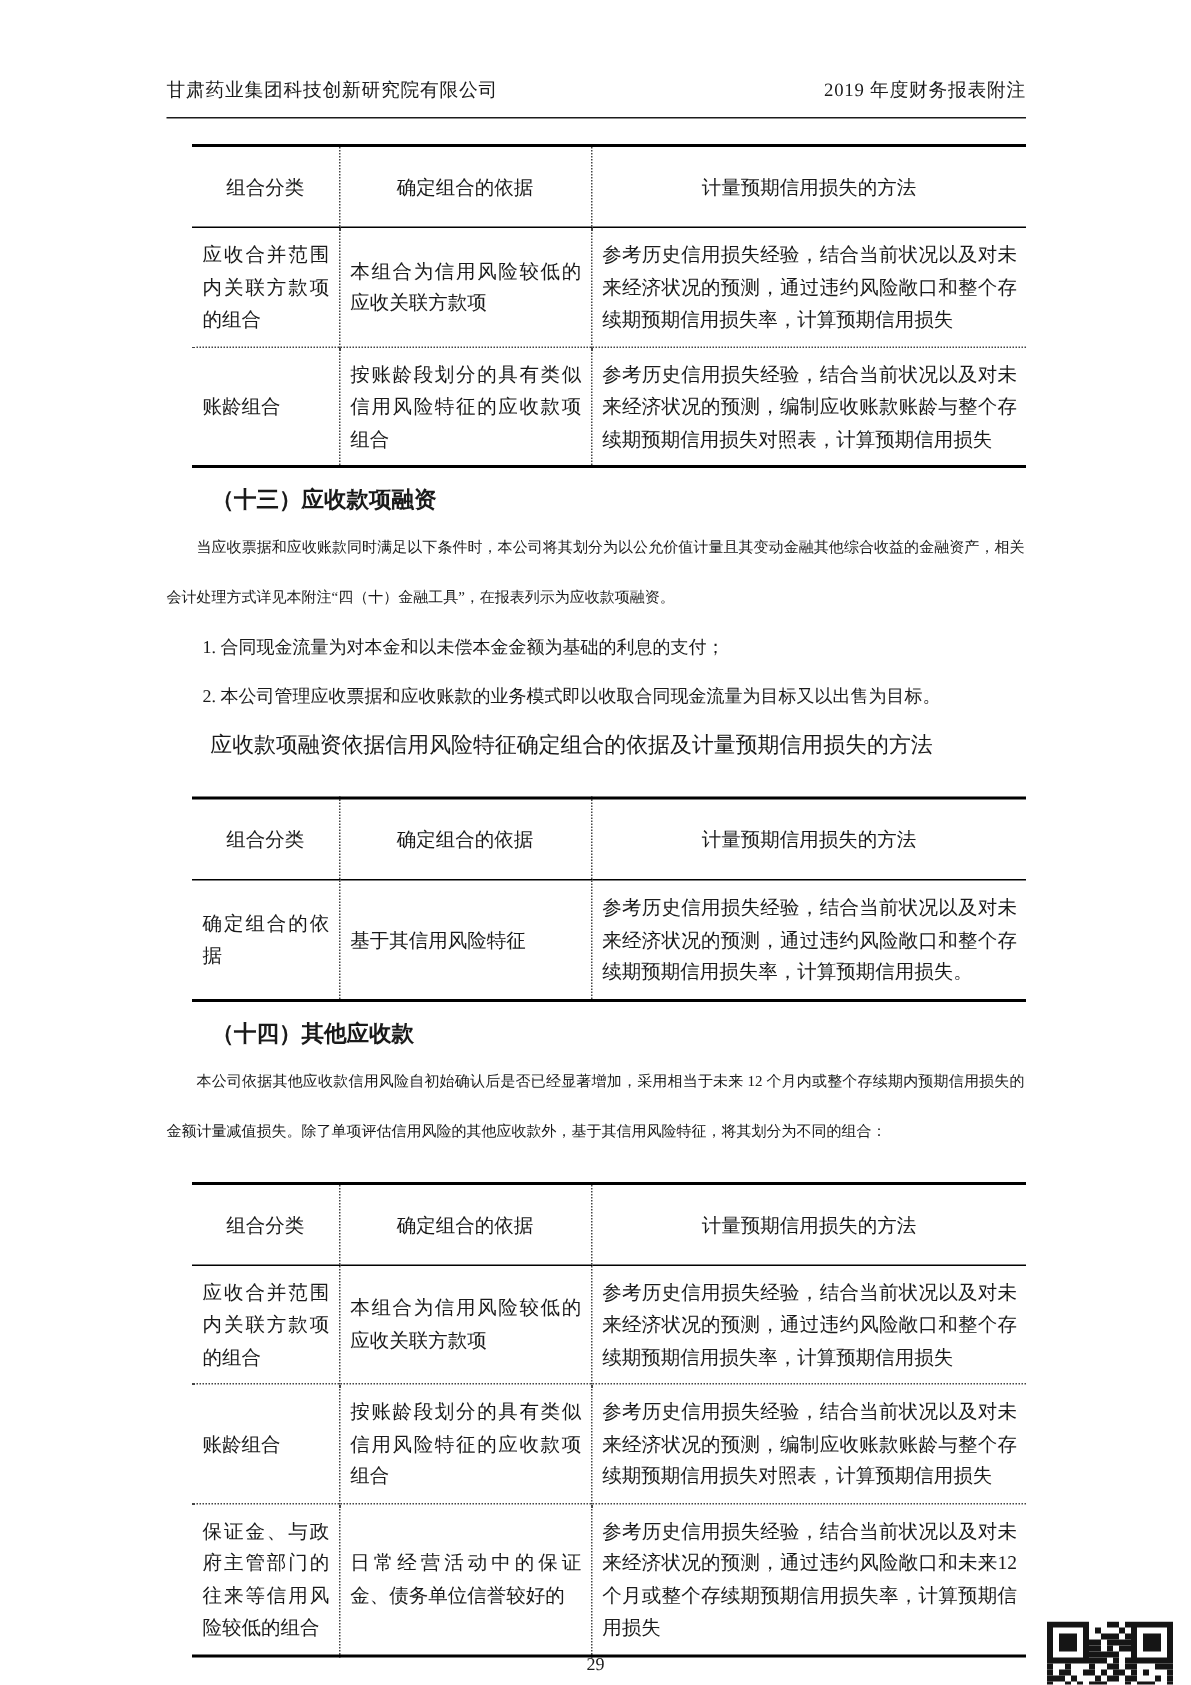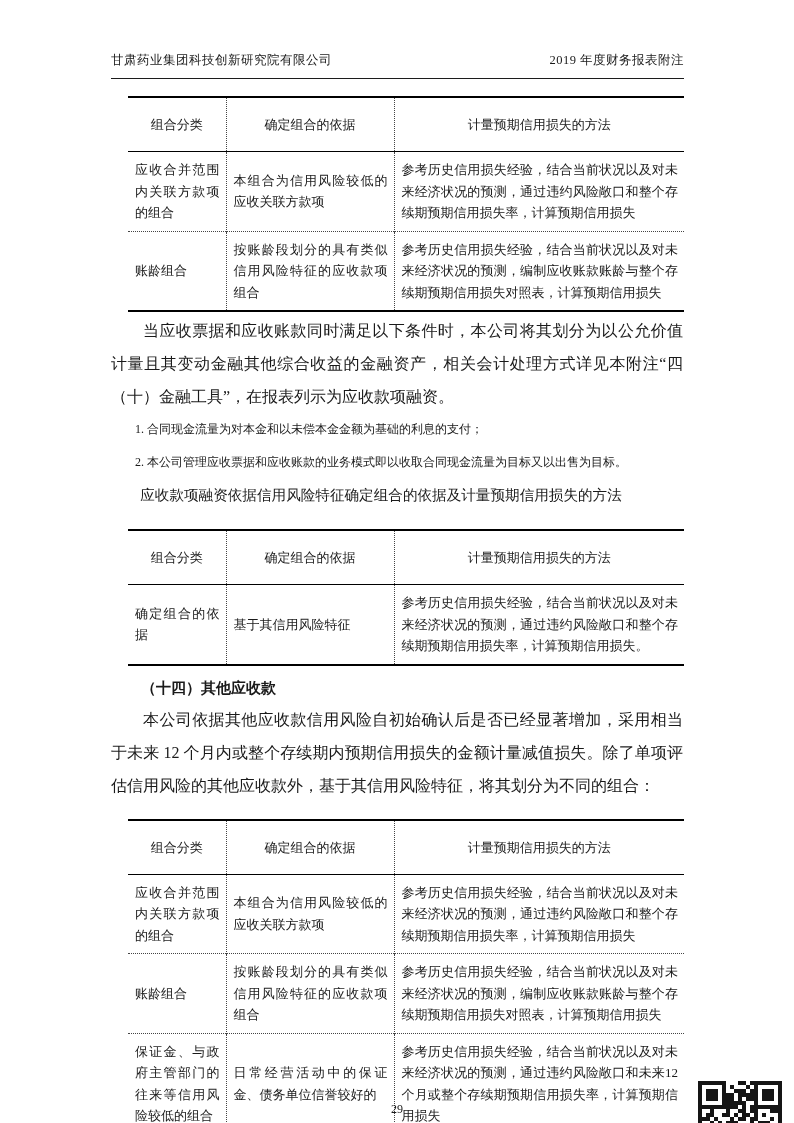--- a/index.html
+++ b/index.html
@@ -57,21 +57,21 @@
 
   
   .sec-heading {
     font-weight: bold;
     font-size: 15px;
     text-indent: 2em;
     margin-top: 9px;
     line-height: 26px;
   }
   .para {
-    font-size: 16px;
+    font-size: 10px;
     line-height: 33px;
     text-indent: 2em;
     text-align: justify;
     margin-top: 2px;
   }
   .list-item {
     font-size: 12px;
     line-height: 33px;
     text-indent: 2em;
     text-align: justify;
@@ -126,20 +126,21 @@
         <td>参考历史信用损失经验，结合当前状况以及对未来经济状况的预测，通过违约风险敞口和整个存续期预期信用损失率，计算预期信用损失</td>
       </tr>
       <tr>
         <td>账龄组合</td>
         <td>按账龄段划分的具有类似信用风险特征的应收款项组合</td>
         <td>参考历史信用损失经验，结合当前状况以及对未来经济状况的预测，编制应收账款账龄与整个存续期预期信用损失对照表，计算预期信用损失</td>
       </tr>
     </tbody>
       </table>
 
+    <div class="sec-heading">（十三）应收款项融资</div>
     <p class="para">当应收票据和应收账款同时满足以下条件时，本公司将其划分为以公允价值计量且其变动金融其他综合收益的金融资产，相关会计处理方式详见本附注“四（十）金融工具”，在报表列示为应收款项融资。</p>
     <p class="list-item">1. 合同现金流量为对本金和以未偿本金金额为基础的利息的支付；</p>
     <p class="list-item">2. 本公司管理应收票据和应收账款的业务模式即以收取合同现金流量为目标又以出售为目标。</p>
     <p class="lead-in">应收款项融资依据信用风险特征确定组合的依据及计量预期信用损失的方法</p>
 
     <table class="ecl-table">
       <colgroup>
           <col class="col-category">
           <col class="col-basis">
           <col class="col-method">

